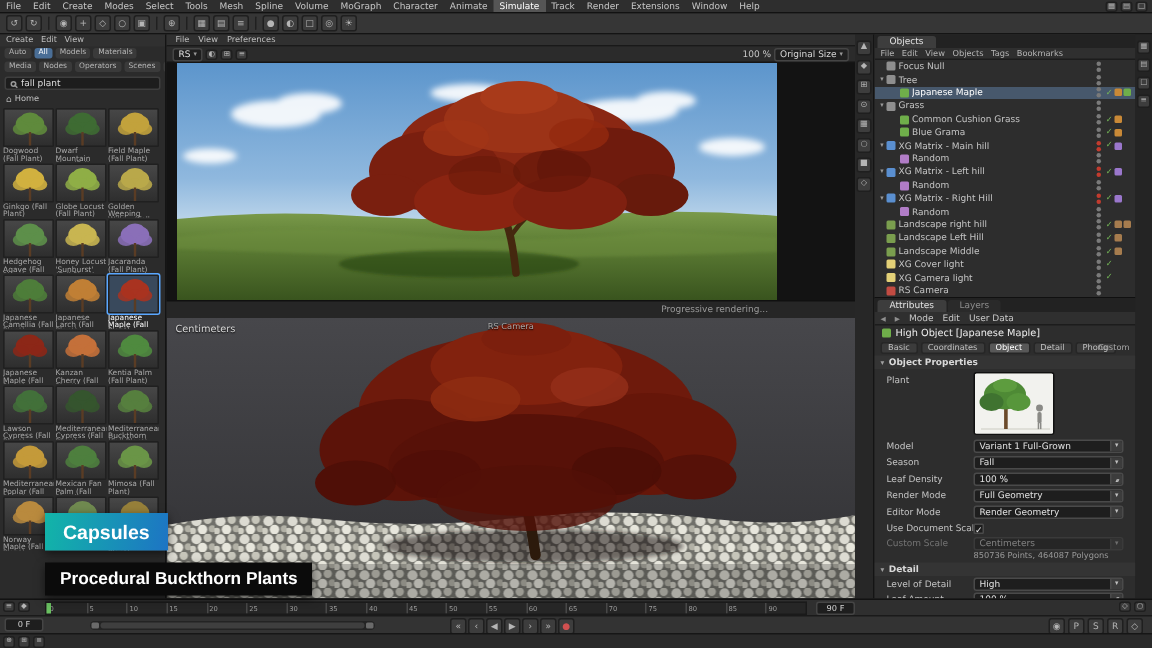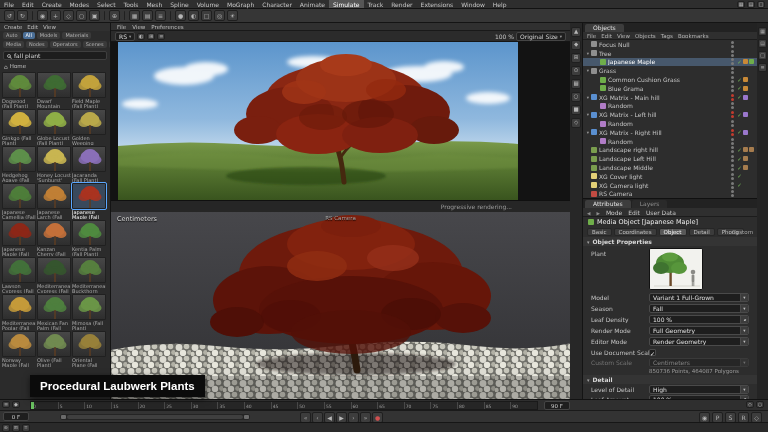--- a/index.html
+++ b/index.html
@@ -932,21 +932,21 @@
     </div>
     <div class="amode">
       <span class="navarr"></span>
       <span class="navarr r"></span>
       <span>Mode</span>
       <span>Edit</span>
       <span>User Data</span>
     </div>
     <div class="atitle">
       <span class="plantic"></span>
-      <span>Media Object [Japanese Maple]</span>
+      <span>High Object [Japanese Maple]</span>
     </div>
     <div class="achips">
       <span class="acustom">Custom</span>
 
     <span class="achip">Basic</span>
         <span class="achip">Coordinates</span>
         <span class="achip on">Object</span>
         <span class="achip">Detail</span>
         <span class="achip">Phong</span>
       </div>
@@ -1126,15 +1126,16 @@
 
   <div id="tl3">
     <div class="tlicons">
 
     <span class="ibx">⊕</span>
         <span class="ibx">⊞</span>
         <span class="ibx">≡</span>
       </div>
   </div>
 
-  <div class="titlebar">Procedural Laubwerk Plants</div>
+  <div class="badge">Capsules</div>
+  <div class="titlebar">Procedural Buckthorn Plants</div>
 
 </div>
 
 </body></html>

